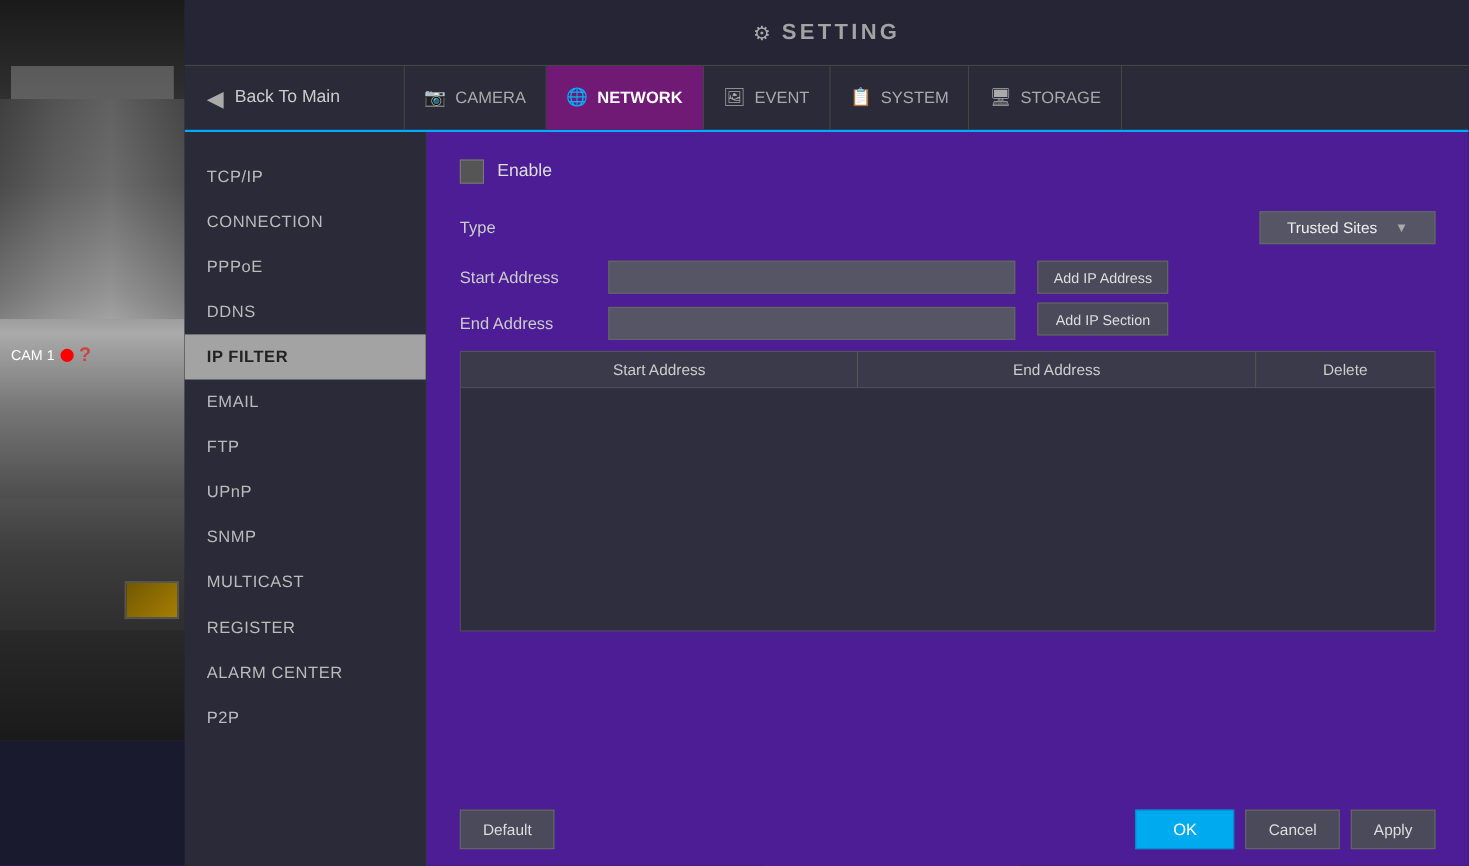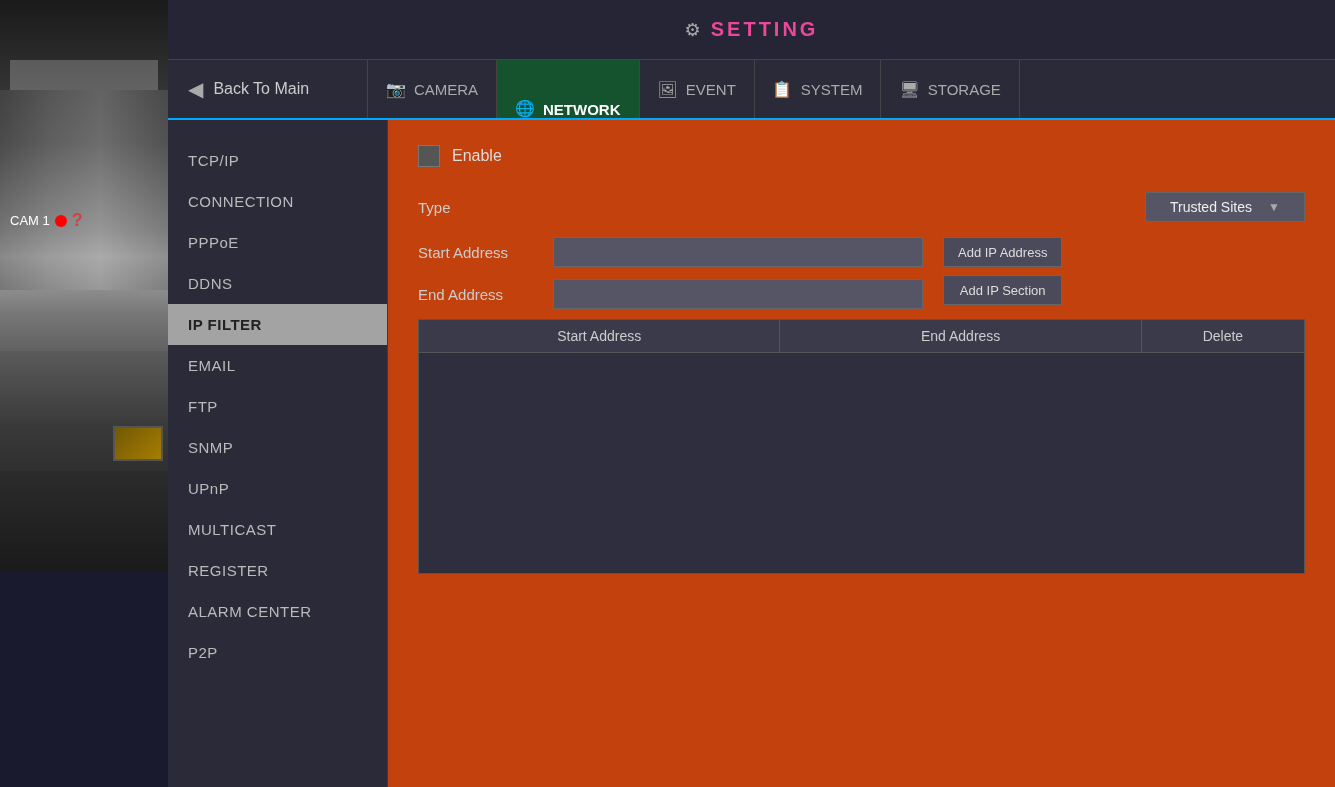--- a/index.html
+++ b/index.html
@@ -10,21 +10,21 @@
       font-family: Arial, sans-serif;
       overflow: hidden;
       position: relative;
     }
 
     
     .camera-preview {
       position: absolute;
       left: 0; top: 0;
       width: 168px;
-      height: 571px;
+      height: 673px;
       background: #2a2a2a;
       overflow: hidden;
     }
     .cam-label {
       position: absolute;
       bottom: 340px;
       left: 10px;
       color: white;
       font-size: 13px;
       display: flex;
@@ -60,21 +60,21 @@
       align-items: center;
       justify-content: center;
       border-bottom: 1px solid #444;
     }
     .title-gear {
       color: #aaa;
       font-size: 18px;
       margin-right: 10px;
     }
     .title-text {
-      color: #ec4899;
+      color: #a3a3a3;
       font-size: 20px;
       letter-spacing: 3px;
       font-weight: bold;
     }
 
     
     .top-nav {
       width: 100%;
       height: 60px;
       background: #2a2a38;
@@ -102,24 +102,23 @@
       align-items: center;
       padding: 0 18px;
       color: #aaa;
       font-size: 15px;
       cursor: pointer;
       gap: 8px;
       border-right: 1px solid #444;
       white-space: nowrap;
     }
     .nav-tab.active {
-      background: #14532d;
+      background: #701a75;
       color: white;
       font-weight: bold;
-      align-items: flex-end;
     }
     .nav-tab-icon {
       font-size: 16px;
     }
 
     
     .content-area {
       display: flex;
       height: calc(787px - 60px - 60px);
     }
@@ -140,21 +139,21 @@
     }
     .sidebar-item.active {
       background: #a3a3a3;
       color: #222;
       font-weight: bold;
     }
 
     
     .panel {
       flex: 1;
-      background: #c2410c;
+      background: #4c1d95;
       padding: 25px 30px;
       position: relative;
     }
 
     
     .enable-row {
       display: flex;
       align-items: center;
       gap: 12px;
       margin-bottom: 25px;
@@ -440,24 +439,24 @@
       <div class="sidebar-item active">
         <span>IP FILTER</span>
       </div>
       <div class="sidebar-item">
         <span>EMAIL</span>
       </div>
       <div class="sidebar-item">
         <span>FTP</span>
       </div>
       <div class="sidebar-item">
+        <span>UPnP</span>
+      </div>
+      <div class="sidebar-item">
         <span>SNMP</span>
-      </div>
-      <div class="sidebar-item">
-        <span>UPnP</span>
       </div>
       <div class="sidebar-item">
         <span>MULTICAST</span>
       </div>
       <div class="sidebar-item">
         <span>REGISTER</span>
       </div>
       <div class="sidebar-item">
         <span>ALARM CENTER</span>
       </div>
@@ -500,16 +499,23 @@
 
       <div class="ip-table">
         <div class="ip-table-header">
           <div class="ip-table-col">Start Address</div>
           <div class="ip-table-col">End Address</div>
           <div class="ip-table-col" style="flex:0.4;">Delete</div>
         </div>
         <div class="ip-table-body"></div>
       </div>
 
+      <div class="bottom-bar">
+        <button class="default-btn">Default</button>
+        <div class="spacer"></div>
+        <button class="ok-btn">OK</button>
+        <button class="cancel-btn">Cancel</button>
+        <button class="apply-btn">Apply</button>
+      </div>
 
     </div>
   </div>
 </div>
 
 </body></html>

